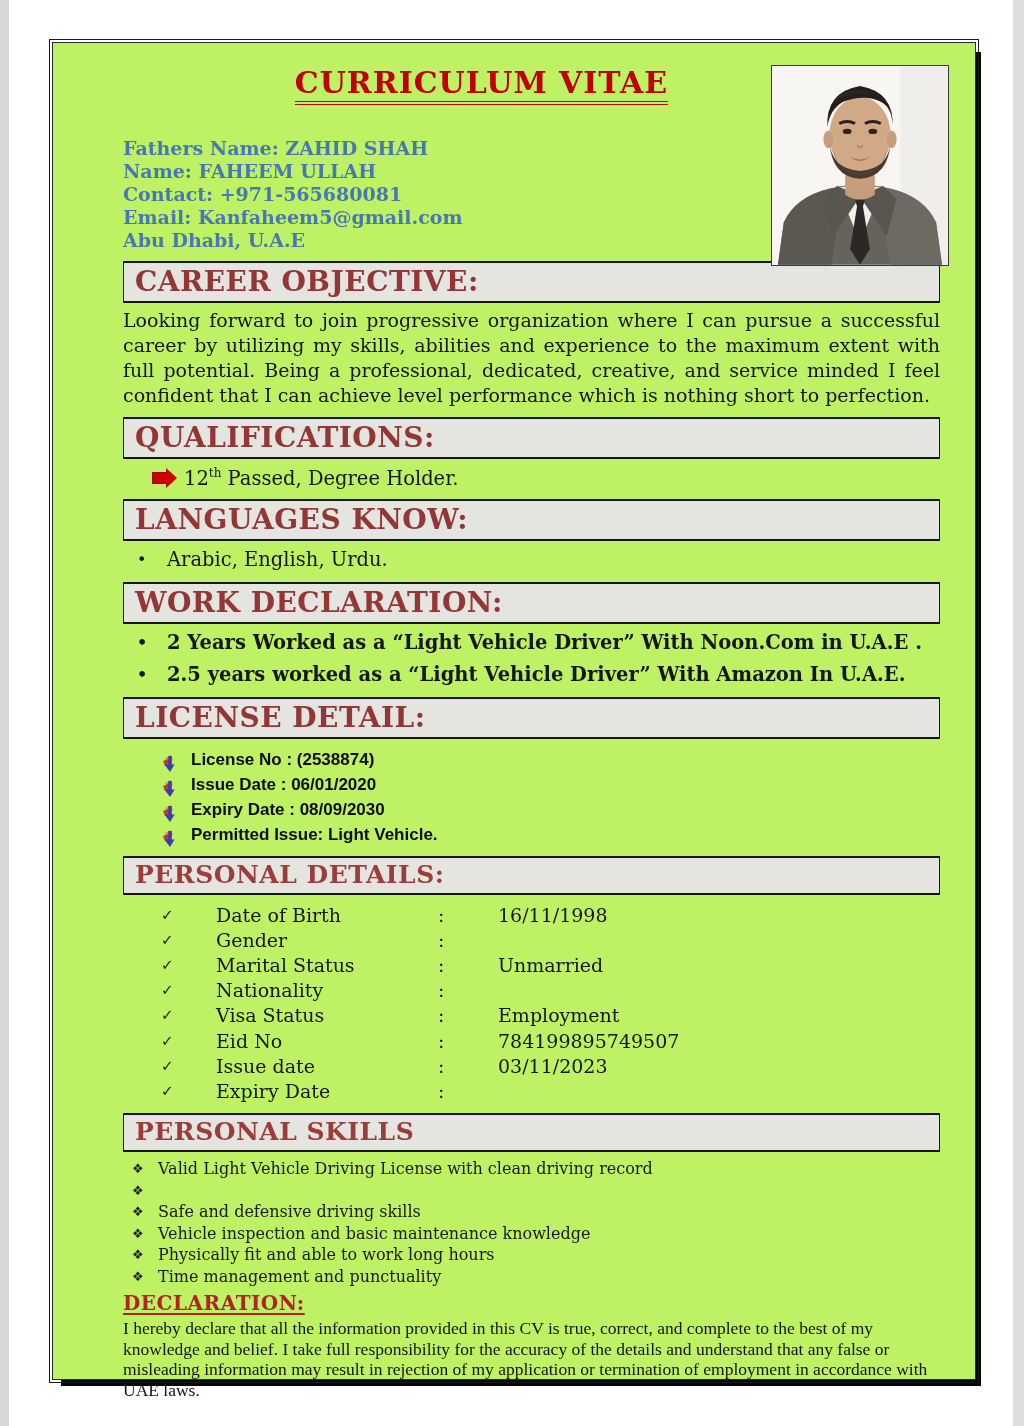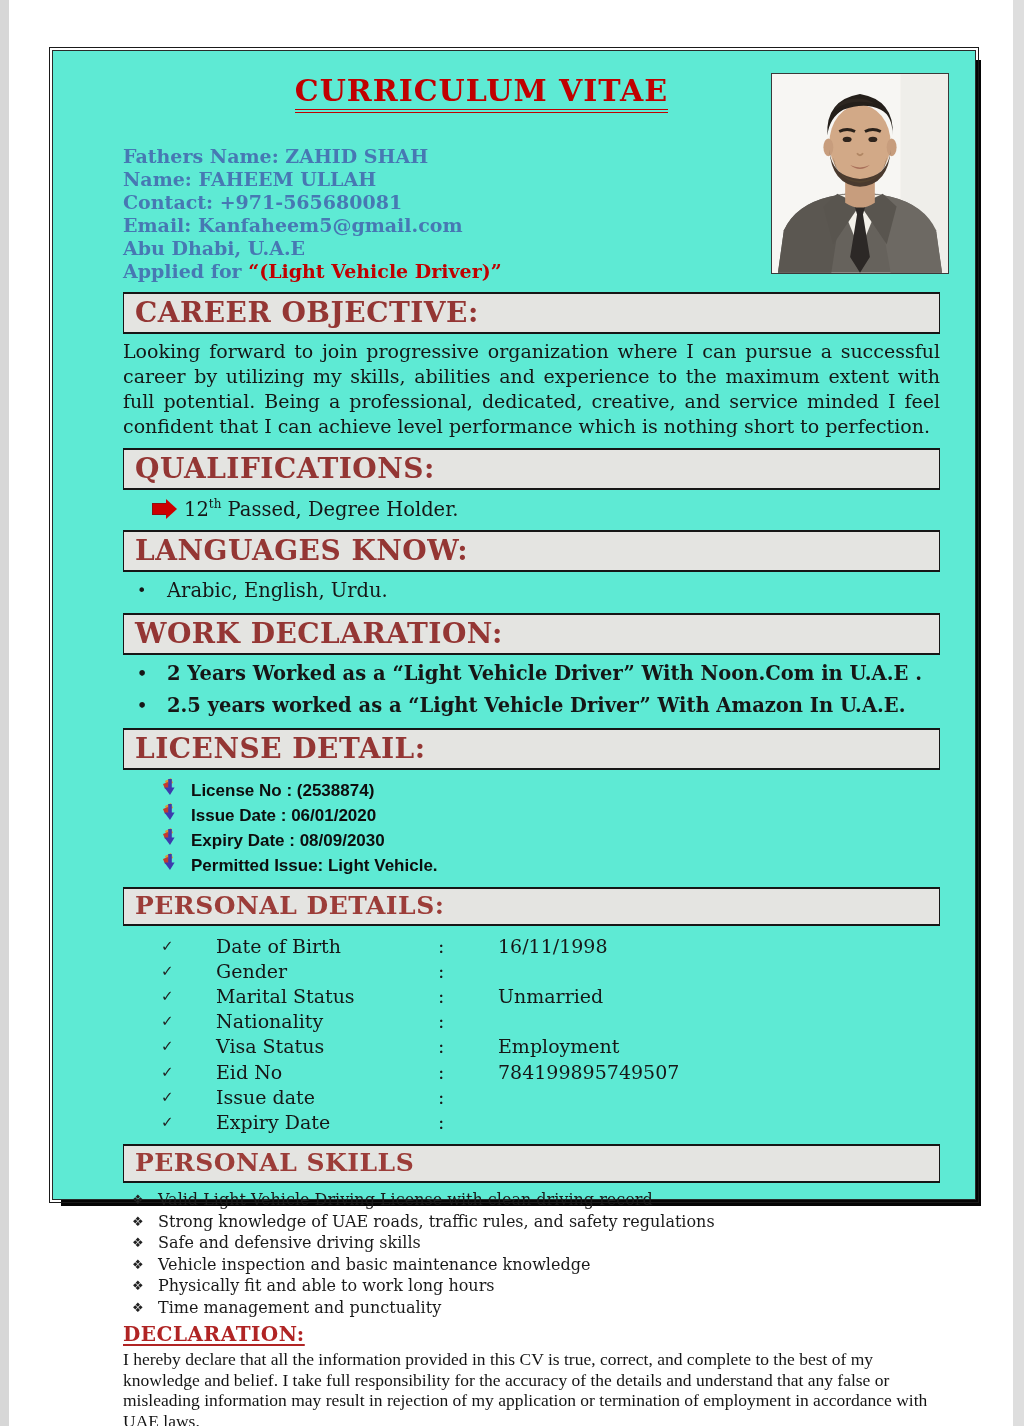--- a/index.html
+++ b/index.html
@@ -15,27 +15,26 @@
     position: absolute; left: 0; top: 0; width: 9px; height: 1426px;
     background: #d7d7d7;
   }
   .scan-edge-right {
     position: absolute; right: 0; top: 0; width: 11px; height: 1426px;
     background: #dedede;
   }
   .page-frame {
     position: absolute;
     left: 52px; top: 42px;
-    width: 924px; height: 1150px;
-    background: #5eead4;
+    width: 924px; height: 1338px;
+    background: #bef264;
     border: 1px solid #2a2a2a;
     outline: 1px solid #1a1a1a;
     outline-offset: 2px;
     box-shadow: 7px 8px 0 -2px #050505;
-    margin-top: 8px;
   }
   .content {
     position: relative;
     height: 100%;
     padding: 22px 35px 0 70px;
   }
   
   .title-row { text-align: center; margin-right: 100px; }
   .doc-title {
     display: inline-block;
@@ -123,21 +122,21 @@
     font-size: 19.5px;
     color: #161616;
     line-height: 26px;
   }
   .bullet-glyph { width: 30px; text-align: left; font-family: "DejaVu Sans", sans-serif; font-size: 16px; }
   .bullet-row.bold-item { font-weight: bold; margin-left: 14px; }
   .work-list { margin-top: 6px; margin-bottom: 4px; }
   
   .license-list { margin: 8px 0 6px 40px; }
   .license-row {
-    display: flex; align-items: flex-start;
+    display: flex; align-items: flex-end;
     font-family: "Liberation Sans", sans-serif;
     font-weight: bold;
     font-size: 17px;
     color: #0d0d0d;
     line-height: 25px;
   }
   .license-icon { width: 14px; height: 17px; margin-right: 14px; flex: 0 0 auto; }
   
   .details-list { margin: 8px 0 6px 38px; }
   .detail-row {
@@ -237,21 +236,20 @@
         <path d="M63 36 Q80 24 104 30 Q92 22 76 26 Q66 29 63 36 Z" fill="#2d2620"></path>
       </svg>
     </div>
 
     <div class="contact-block">
       <div class="contact-line"><span class="contact-label">Fathers Name:</span> <span>ZAHID SHAH</span></div>
       <div class="contact-line"><span class="contact-label">Name:</span> <span>FAHEEM ULLAH</span></div>
       <div class="contact-line"><span class="contact-label">Contact:</span> <span>+971-565680081</span></div>
       <div class="contact-line"><span class="contact-label">Email:</span> <span>Kanfaheem5@gmail.com</span></div>
       <div class="contact-line">Abu Dhabi, U.A.E</div>
-      <div class="contact-line"><span class="contact-label">Applied for</span> <span class="applied-value">“(Light Vehicle Driver)”</span></div>
     </div>
 
     <div class="section-bar">CAREER OBJECTIVE:</div>
     <p class="objective-text">Looking forward to join progressive organization where I can pursue a successful career by utilizing my skills, abilities and experience to the maximum extent with full potential. Being a professional, dedicated, creative, and service minded I feel confident that I can achieve level performance which is nothing short to perfection.</p>
 
     <div class="section-bar">QUALIFICATIONS:</div>
     <div class="qual-row">
       <span class="red-arrow"></span>
       <span><span>12</span><sup>th</sup><span> Passed, Degree Holder.</span></span>
     </div>
@@ -343,37 +341,37 @@
       <div class="detail-row">
         <span class="check-glyph">✓</span>
         <span>Eid  No</span>
         <span>:</span>
         <span>784199895749507</span>
       </div>
       <div class="detail-row">
         <span class="check-glyph">✓</span>
         <span>Issue date</span>
         <span>:</span>
+        <span>03/11/2023</span>
       </div>
       <div class="detail-row">
         <span class="check-glyph">✓</span>
         <span>Expiry Date</span>
         <span>:</span>
       </div>
     </div>
 
     <div class="section-bar large">PERSONAL SKILLS</div>
     <div class="skills-list">
       <div class="skill-row">
         <span class="skill-bullet">❖</span>
         <span>Valid Light Vehicle Driving License with clean driving record</span>
       </div>
       <div class="skill-row">
         <span class="skill-bullet">❖</span>
-        <span>Strong knowledge of UAE roads, traffic rules, and safety regulations</span>
       </div>
       <div class="skill-row">
         <span class="skill-bullet">❖</span>
         <span>Safe and defensive driving skills</span>
       </div>
       <div class="skill-row">
         <span class="skill-bullet">❖</span>
         <span>Vehicle inspection and basic maintenance knowledge</span>
       </div>
       <div class="skill-row">

